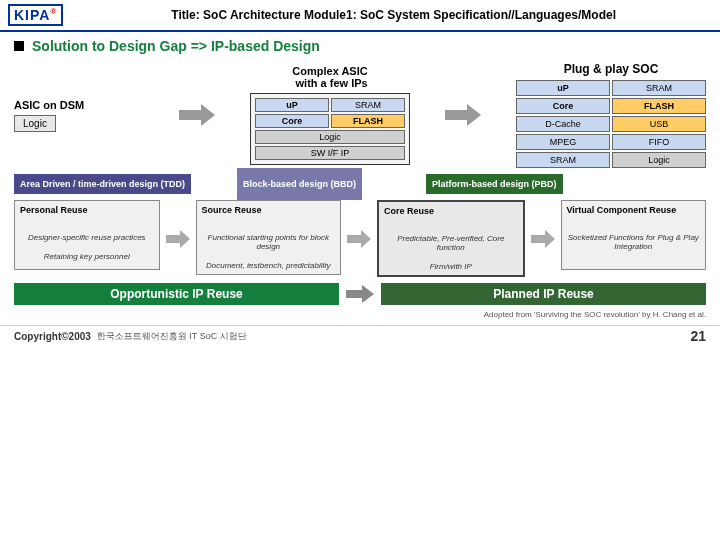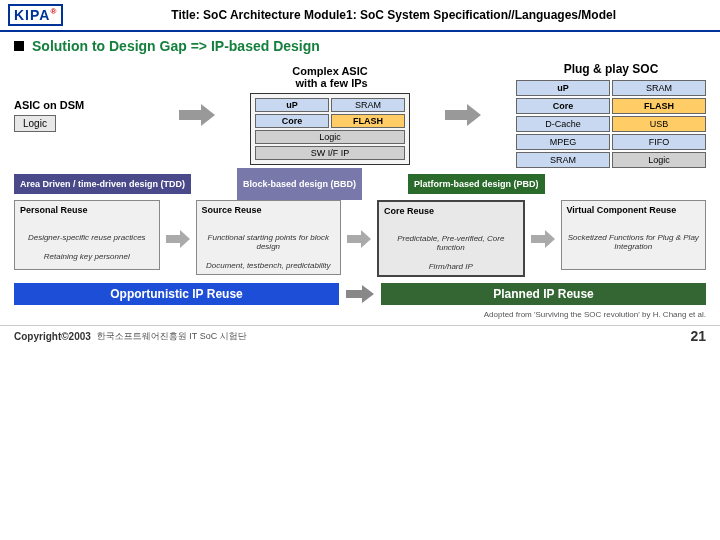--- a/index.html
+++ b/index.html
@@ -207,21 +207,21 @@
     .design-bar-platform {
       background: #2a6a2a;
       color: #fff;
       font-size: 9px;
       font-weight: bold;
       padding: 2px 6px;
       height: 20px;
       display: flex;
       align-items: center;
       white-space: nowrap;
-      margin-left: 2px;
+      margin-left: 20px;
     }
 
     
     #reuse-row {
       display: flex;
       align-items: flex-start;
       gap: 4px;
       margin-bottom: 6px;
     }
     .reuse-box {
@@ -264,21 +264,21 @@
     }
 
     
     #bottom-bar {
       display: flex;
       align-items: center;
       gap: 6px;
       margin-bottom: 5px;
     }
     .opp-btn {
-      background: #1d4ed8;
+      background: #15803d;
       color: #fff;
       font-size: 12px;
       font-weight: bold;
       padding: 4px 14px;
       flex: 1;
       text-align: center;
     }
     .arrow-bottom {
       width: 30px;
       display: flex;
@@ -427,21 +427,21 @@
     <div class="arrow-box">
       <svg width="24" height="18" viewBox="0 0 24 18">
         <polygon points="0,5 14,5 14,0 24,9 14,18 14,13 0,13" fill="#aaa"></polygon>
       </svg>
     </div>
 
     <div class="core-box">
       <div class="reuse-box-title">Core Reuse</div>
       <div class="reuse-box-content">Predictable, Pre-verified, Core function</div>
       <br>
-      <div class="reuse-box-content">Firm/hard IP</div>
+      <div class="reuse-box-content">Firm/with IP</div>
     </div>
 
     <div class="arrow-box">
       <svg width="24" height="18" viewBox="0 0 24 18">
         <polygon points="0,5 14,5 14,0 24,9 14,18 14,13 0,13" fill="#aaa"></polygon>
       </svg>
     </div>
 
     <div class="reuse-box">
       <div class="reuse-box-title">Virtual Component Reuse</div>

